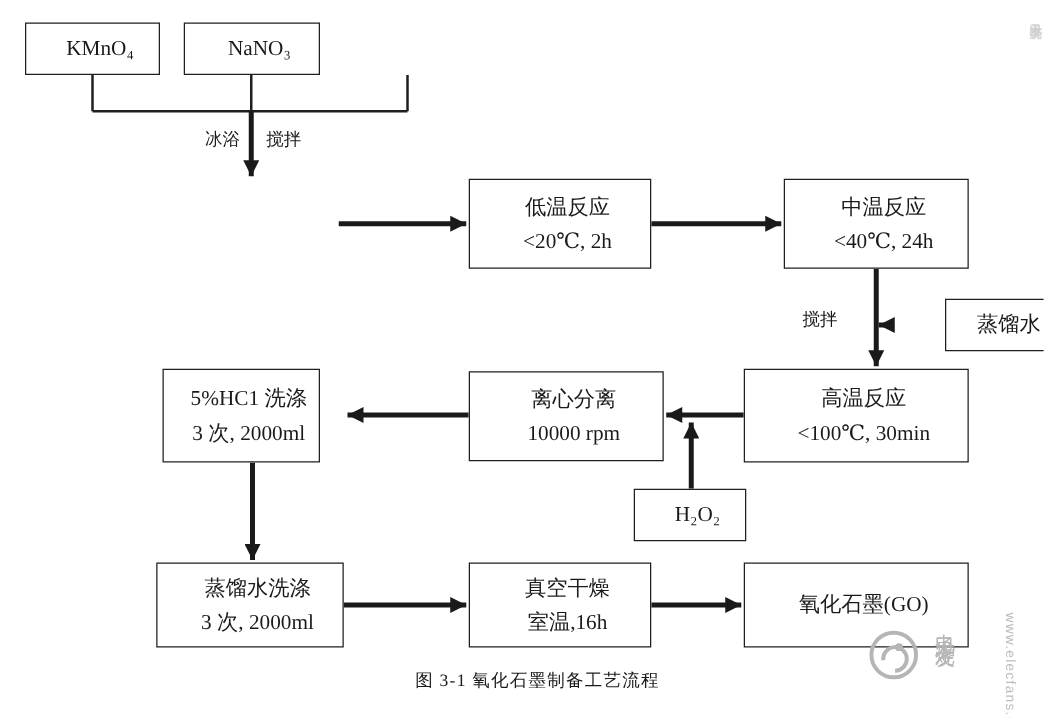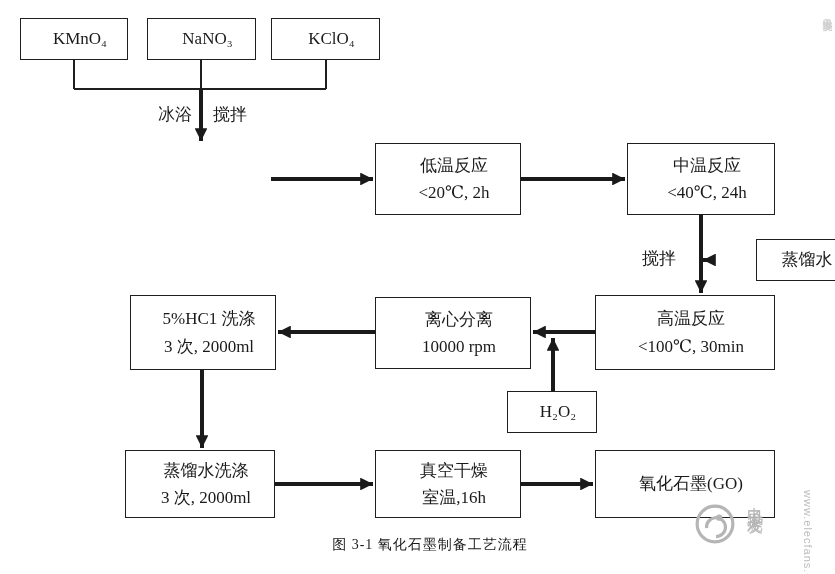--- a/index.html
+++ b/index.html
@@ -11,21 +11,21 @@
   }
   svg.connectors { position:absolute; left:0; top:0; z-index:1; }
   svg.connectors line.thin { stroke:#1f1f1f; stroke-width:2; }
   svg.connectors line.arrow { stroke:#1a1a1a; stroke-width:4; }
   .node {
     position:absolute; z-index:2;
     border:1.5px solid #1f1f1f; background:#ffffff;
     display:flex; flex-direction:column; align-items:center; justify-content:center;
     text-align:center; font-size:17px; line-height:1.6; white-space:nowrap;padding-left:12px;
   }
-  .edge-label { position:absolute; z-index:3; font-size:17px; }
+  .edge-label { position:absolute; z-index:3; font-size:14px; }
   .caption {
     position:absolute; z-index:3; left:30px; width:800px; top:536px;
     text-align:center; font-size:14px; letter-spacing:1px;
   }
   
   .wm { position:absolute; z-index:4; color:#b5b5b5; }
   .wm-logo { left:694px; top:503px; width:42px; height:42px; }
   .wm-name-bottom {
     left:744px; top:494px; font-size:16px; letter-spacing:3px;
     writing-mode:vertical-rl; height:90px;
@@ -69,23 +69,20 @@
     <line class="arrow" x1="275" y1="484" x2="373" y2="484" marker-end="url(#ah)"></line>
     <line class="arrow" x1="521" y1="484" x2="593" y2="484" marker-end="url(#ah)"></line>
   </svg>
 
   <div class="node" style="left:20px;top:18px;width:108px;height:42px">
     <span>KMnO₄</span>
   </div>
   <div class="node" style="left:147px;top:18px;width:109px;height:42px">
     <span>NaNO₃</span>
   </div>
-  <div class="node" style="left:271px;top:18px;width:109px;height:42px">
-    <span>KClO₄</span>
-  </div>
 
   <div class="edge-label" style="left:140px;top:103px;width:52px;text-align:right">冰浴</div>
   <div class="edge-label" style="left:213px;top:103px">搅拌</div>
 
   <div class="node" style="left:375px;top:143px;width:146px;height:72px">
     <span>低温反应</span>
     <span>&lt;20℃, 2h</span>
   </div>
   <div class="node" style="left:627px;top:143px;width:148px;height:72px">
     <span>中温反应</span>
@@ -98,21 +95,21 @@
   </div>
 
   <div class="node" style="left:595px;top:295px;width:180px;height:75px">
     <span>高温反应</span>
     <span>&lt;100℃, 30min</span>
   </div>
   <div class="node" style="left:375px;top:297px;width:156px;height:72px">
     <span>离心分离</span>
     <span>10000 rpm</span>
   </div>
-  <div class="node" style="left:130px;top:295px;width:146px;height:75px">
+  <div class="node" style="left:130px;top:295px;width:126px;height:75px">
     <span>5%HC1 洗涤</span>
     <span>3 次, 2000ml</span>
   </div>
 
   <div class="node" style="left:507px;top:391px;width:90px;height:42px">
     <span>H₂O₂</span>
   </div>
 
   <div class="node" style="left:125px;top:450px;width:150px;height:68px">
     <span>蒸馏水洗涤</span>

